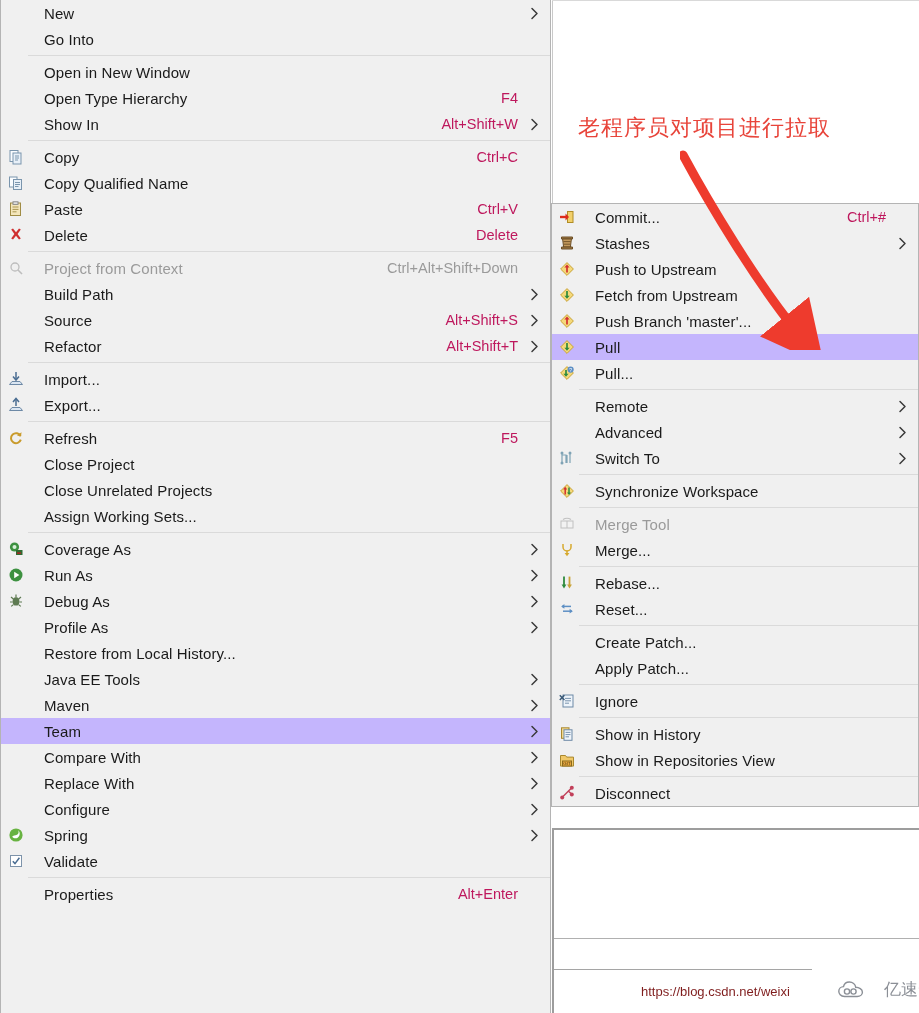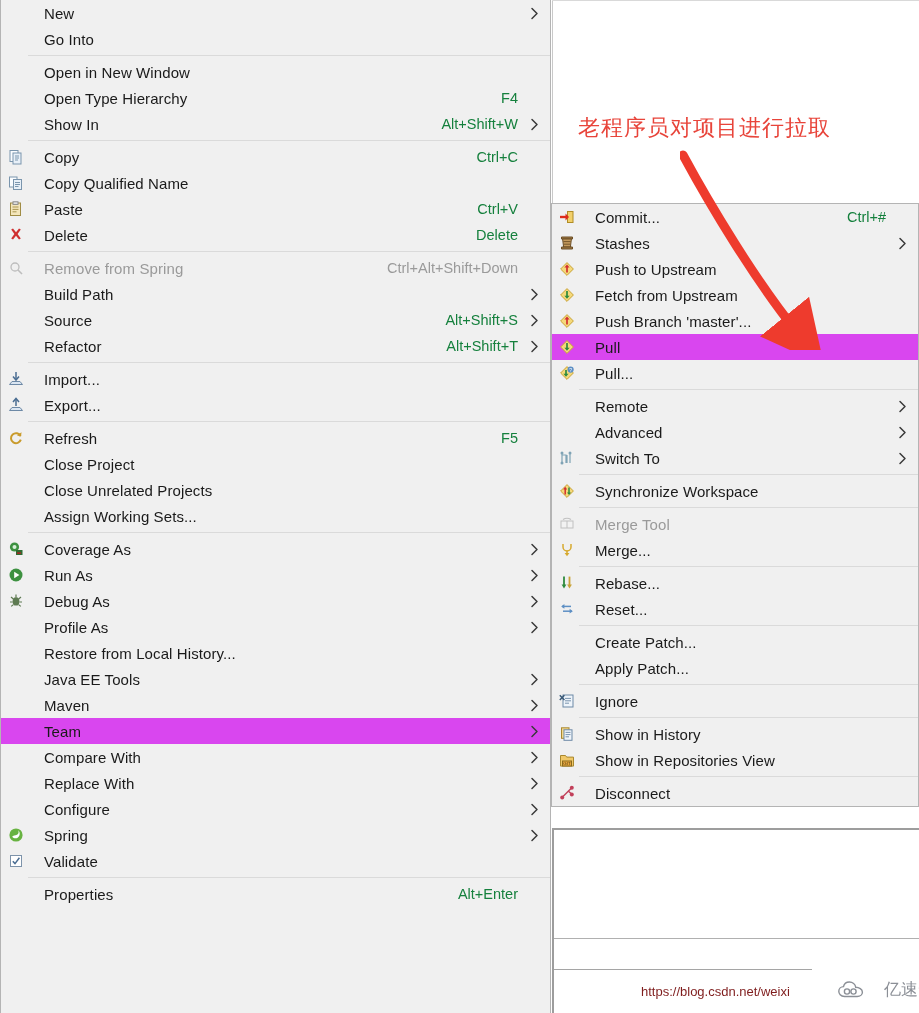--- a/index.html
+++ b/index.html
@@ -31,42 +31,42 @@
   .menu-list { list-style: none; margin: 0; padding: 0; }
 
   .mi {
     position: relative;
     display: flex;
     align-items: center;
     height: 26px;
     box-sizing: border-box;
     white-space: nowrap;
   }
-  .mi.sel { background: #d946ef; }
+  .mi.sel { background: #c4b5fd; }
   .mi.dis { color: #9a9a9a; }
 
   .mi-icon {
     width: 30px;
     min-width: 30px;
     height: 26px;
     display: flex;
     align-items: center;
     justify-content: center;
   }
   .mi-icon svg { display: block; }
 
   .mi-label {
     flex: 0 0 auto;
     padding-left: 13px;
     letter-spacing: 0.1px;
   }
   .mi-accel {
     margin-left: auto;
     padding-right: 6px;
-    color: #15803d;
+    color: #be185d;
     font-size: 14.5px;
   }
   .mi.dis .mi-accel { color: #9a9a9a; }
 
   .mi-arrow {
     width: 16px; min-width: 16px;
     display: flex; align-items: center; justify-content: center;
     color: #3a3a3a;
   }
   .mi-arrow.empty { visibility: hidden; }
@@ -259,21 +259,21 @@
           </span>
         </li>
         <li class="sep"></li>
         <li class="mi dis">
           <span class="mi-icon">
             <svg width="16" height="16" viewBox="0 0 16 16">
               <circle cx="7" cy="7" r="4" fill="none" stroke="#bdbdbd" stroke-width="1.3"></circle>
               <path d="M10 10 L14 14" stroke="#bdbdbd" stroke-width="1.6"></path>
             </svg>
           </span>
-          <span class="mi-label">Remove from Spring</span>
+          <span class="mi-label">Project from Context</span>
           <span class="mi-accel">Ctrl+Alt+Shift+Down</span>
           <span class="mi-arrow empty">
             <svg width="9" height="13" viewBox="0 0 9 13">
               <path d="M2 1.5 L7 6.5 L2 11.5" fill="none" stroke="#3a3a3a" stroke-width="1.5" stroke-linecap="round" stroke-linejoin="round"></path>
             </svg>
           </span>
         </li>
         <li class="mi">
           <span class="mi-icon"></span>
           <span class="mi-label">Build Path</span>

